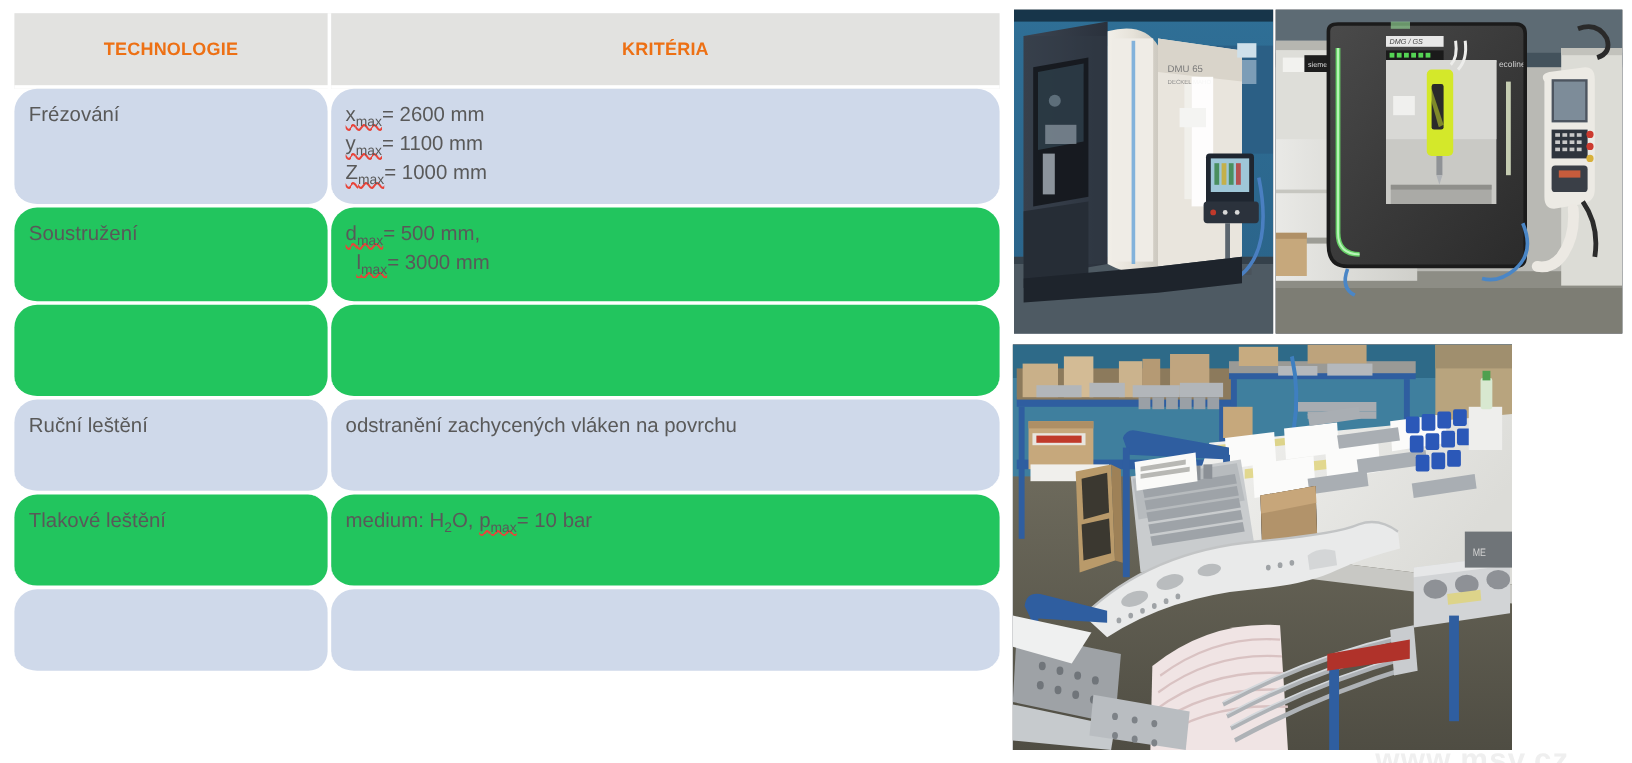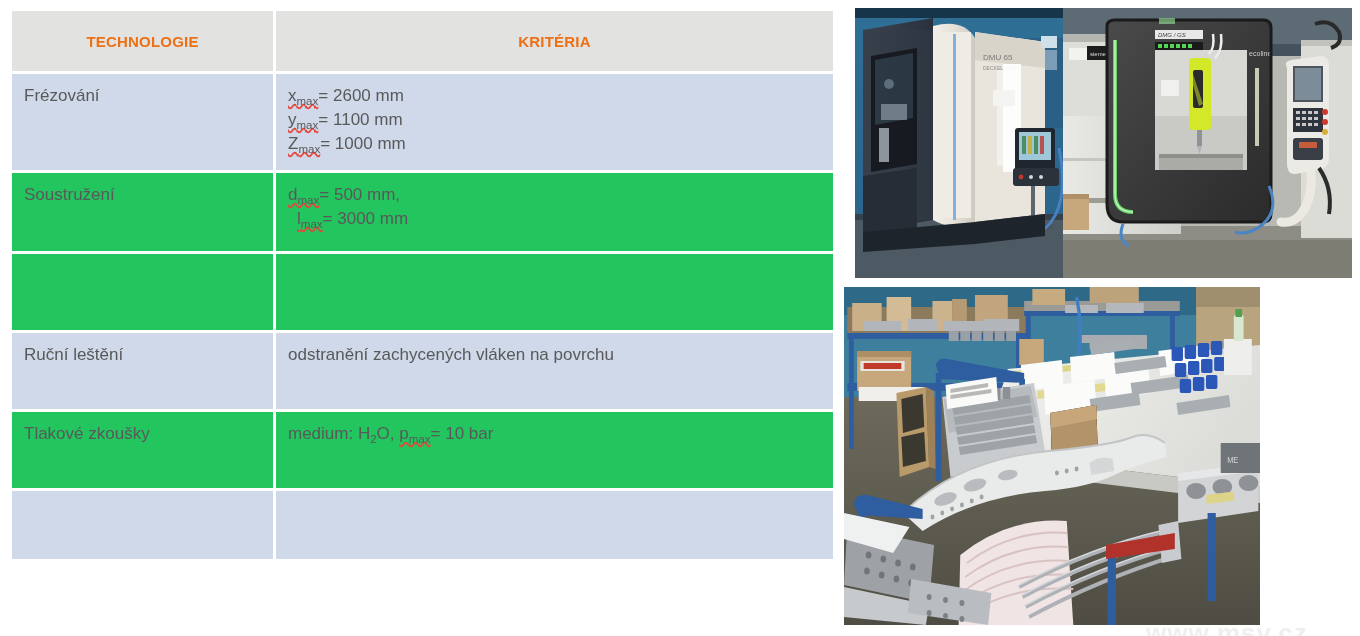--- a/index.html
+++ b/index.html
@@ -46,20 +46,21 @@
   }
   th.hdr.first { border-right: 3px solid #ffffff; }
 
   td.cell {
     font-size: 17px;
     color: #595959;
     vertical-align: top;
     padding: 10px 4px 10px 12px;
     border-bottom: 3px solid #ffffff;
     line-height: 1.42;
+    border-radius: 19px;
   }
   td.cell.tech { padding-left: 12px; border-right: 3px solid #ffffff; }
   td.cell.krit { padding-left: 12px; }
 
   tr.band-a td.cell { background: #cfd9ea; }
   tr.band-b td.cell { background: #22c55e; }
 
   tr.r-frez td.cell   { height: 76px; }
   tr.r-sous td.cell   { height: 58px; }
   tr.r-brou td.cell   { height: 58px; }
@@ -77,21 +78,21 @@
     text-decoration: underline wavy #e8443a;
     text-decoration-skip-ink: none;
     text-underline-offset: 2px;
   }
 
   
   #photos { position: absolute; left: 841px; top: 8px; width: 511px; height: 620px; }
 
   .photo { position: absolute; overflow: hidden; background: #2b3038; }
 
-  #photo-cnc-5axis { left: 14px;   top: 0px;   width: 216px; height: 270px; }
+  #photo-cnc-5axis { left: 4px;   top: 0px;   width: 216px; height: 270px; }
   #photo-cnc-vert  { left: 222px; top: 0px;   width: 289px; height: 270px; }
   #photo-workshop  { left: 3px;   top: 279px; width: 416px; height: 338px; }
 
   .photo svg { display: block; width: 100%; height: 100%; }
 
   
   #watermark {
     position: absolute;
     left: 1146px;
     top: 618px;
@@ -142,21 +143,21 @@
         <td class="cell tech"></td>
         <td class="cell krit"></td>
       </tr>
 
       <tr class="band-a r-rucni">
         <td class="cell tech">Ruční leštění</td>
         <td class="cell krit">odstranění zachycených vláken na povrchu</td>
       </tr>
 
       <tr class="band-b r-tlak">
-        <td class="cell tech">Tlakové zkoušky</td>
+        <td class="cell tech">Tlakové leštění</td>
         <td class="cell krit">
           <span class="ln"><span>medium: H</span><sub>2</sub><span>O, </span><span class="sq"><span>p</span><sub>max</sub></span><span>= 10 bar</span></span>
         </td>
       </tr>
 
       <tr class="band-a r-empty2">
         <td class="cell tech"></td>
         <td class="cell krit"></td>
       </tr>
 

